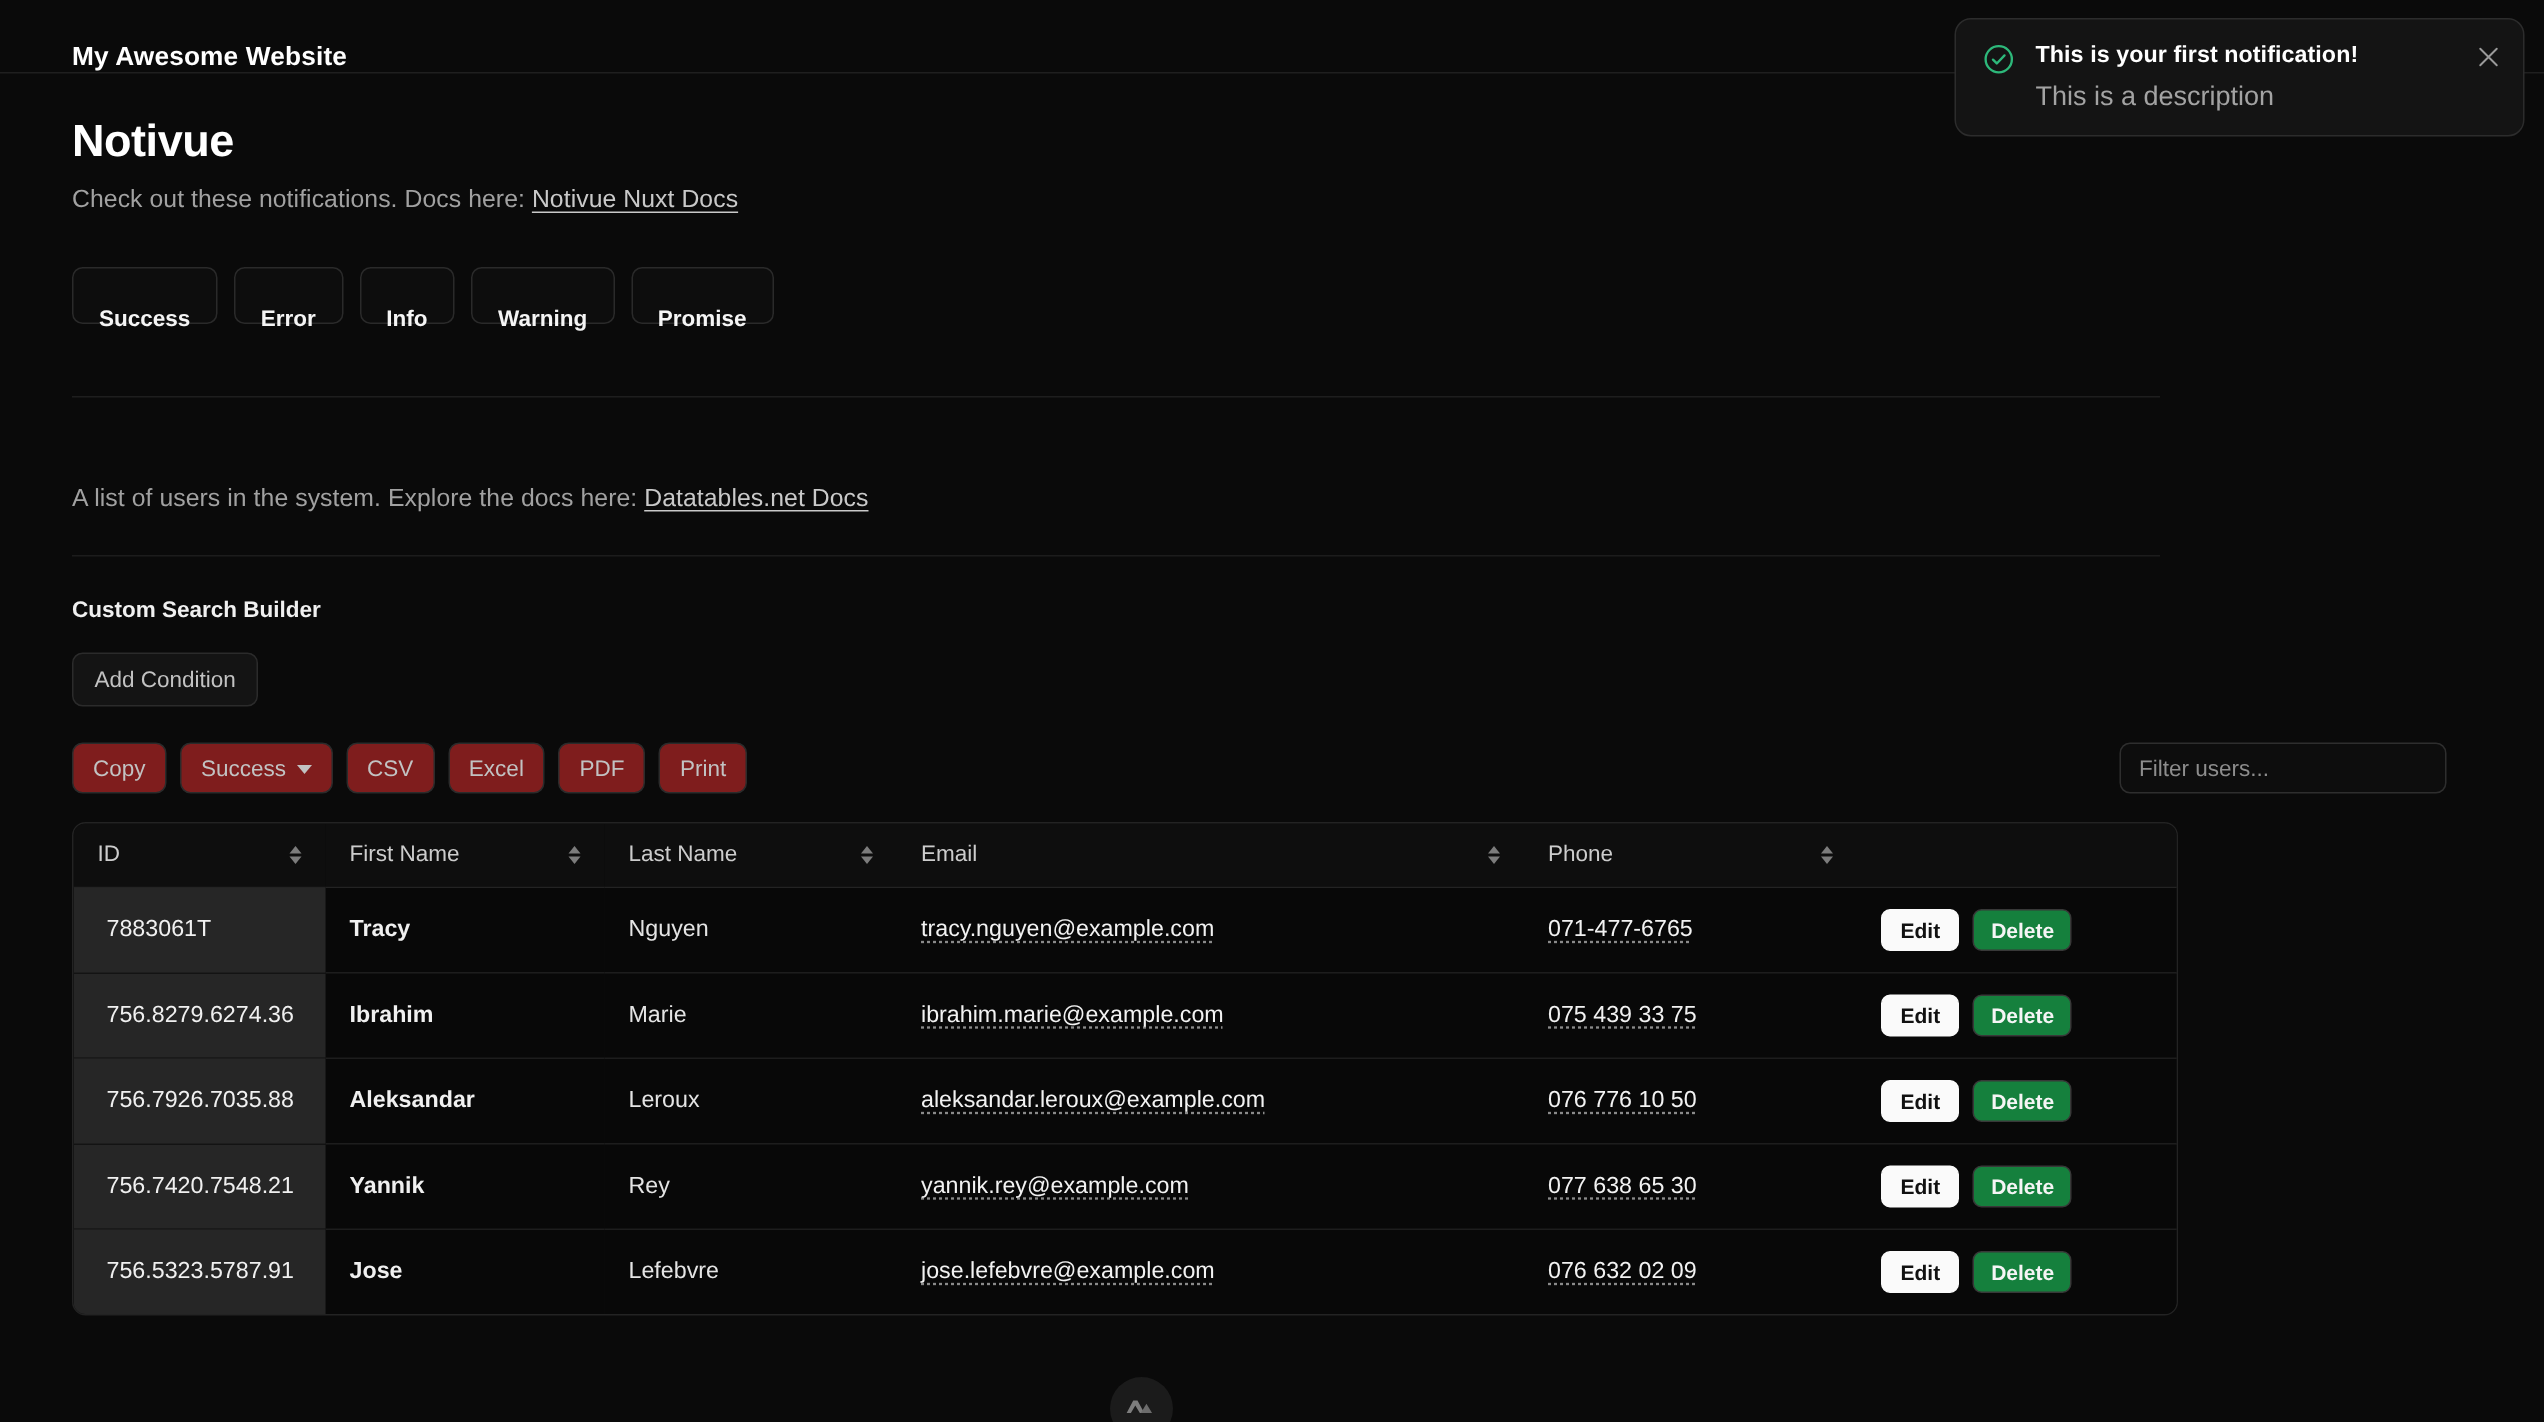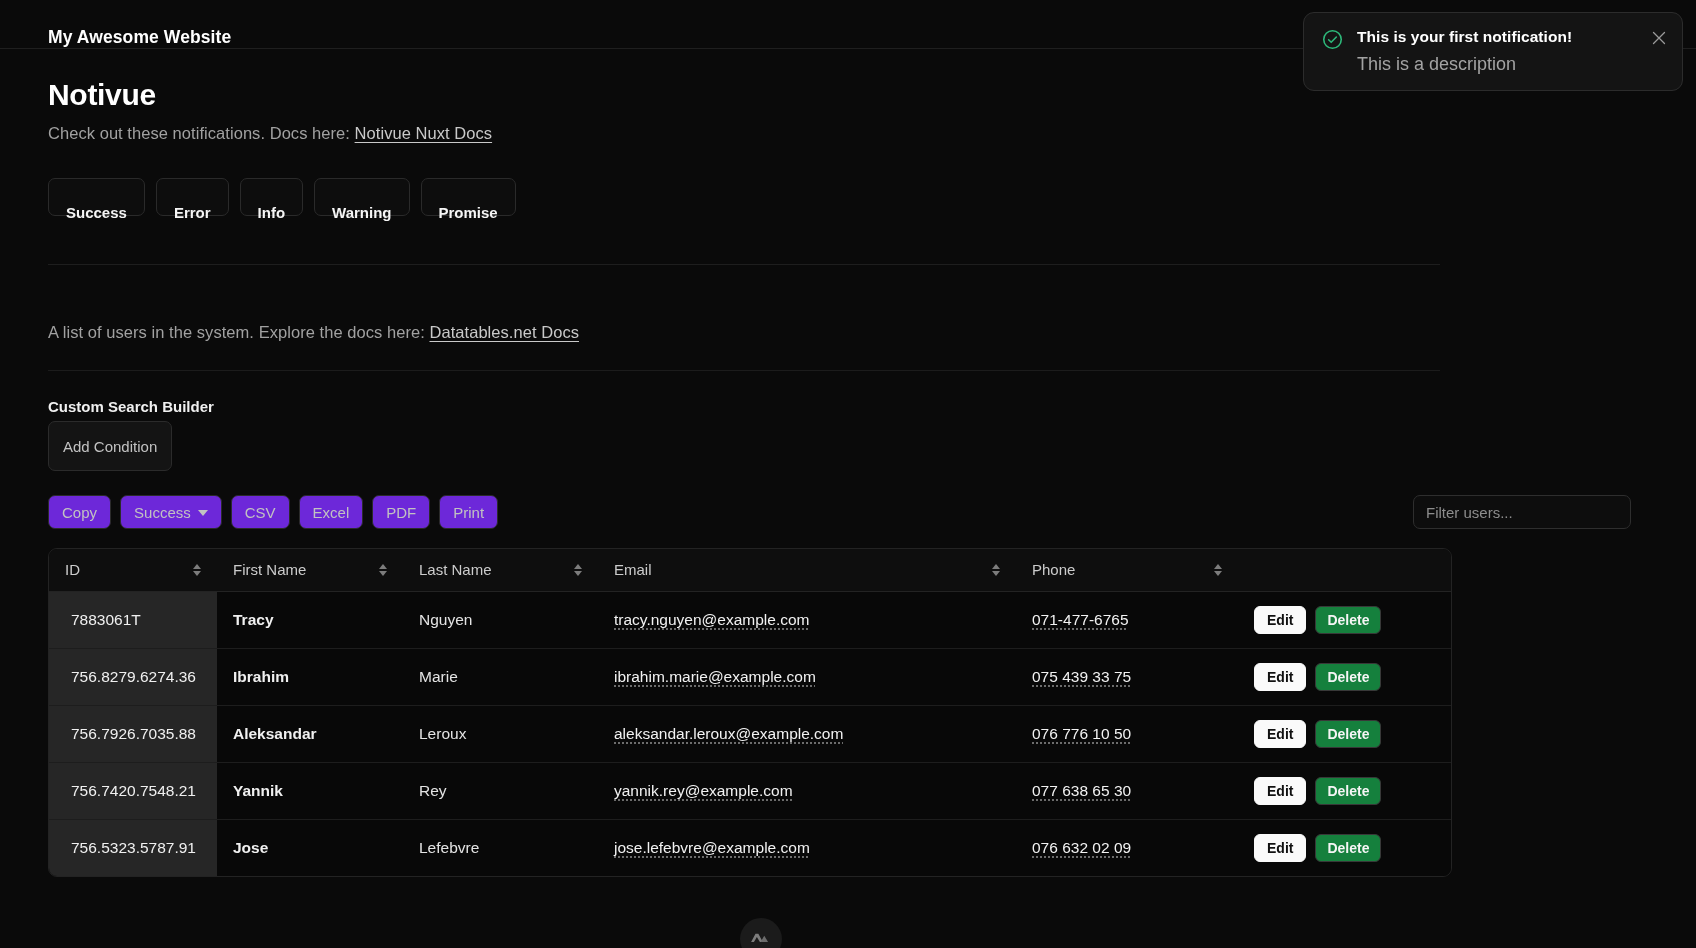--- a/index.html
+++ b/index.html
@@ -97,41 +97,41 @@
 
   
   .sb-label {
     margin-top: 27px;
     font-size: 15px;
     font-weight: bold;
     color: #f0f0f0;
   }
 
   .dt-btn {
-    margin-top: 6px;
+    margin-top: 20px;
     background: #141414;
     border: 1px solid #2b2b2b;
     border-radius: 7px;
     color: #c2c2c2;
     font-family: "Liberation Sans", sans-serif;
     font-size: 15px;
-    height: 50px;
+    height: 36px;
     padding: 0 14px;
     cursor: pointer;
   }
 
   
   .toolbar {
     margin-top: 24px;
     display: flex;
     align-items: center;
   }
   .toolbar-left { display: flex; gap: 9px; }
   .tb-btn {
-    background: #6d28d9;
+    background: #7f1d1d;
     border: 1px solid #2b2b2b;
     border-radius: 7px;
     color: #c2c2c2;
     font-family: "Liberation Sans", sans-serif;
     font-size: 15px;
     height: 34px;
     padding: 0 13px;
     cursor: pointer;
     display: inline-flex;
     align-items: center;

